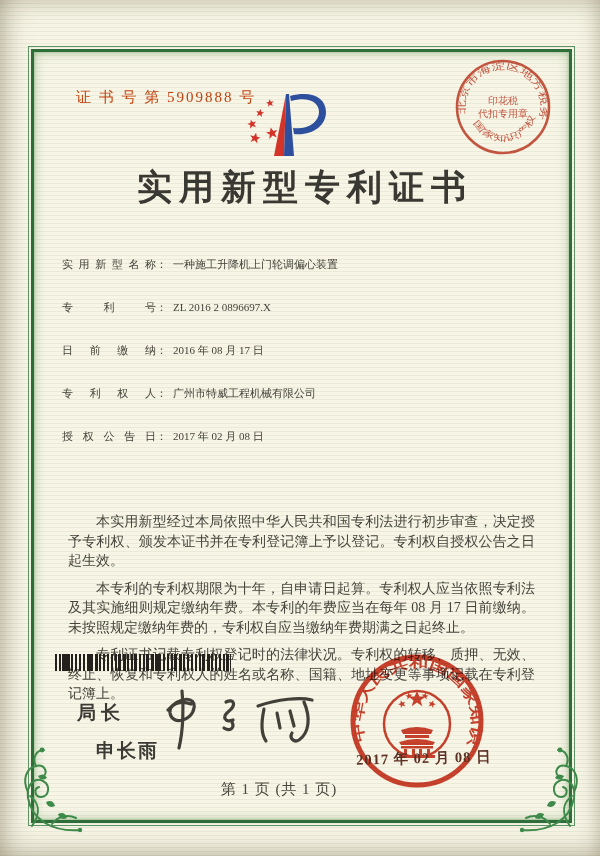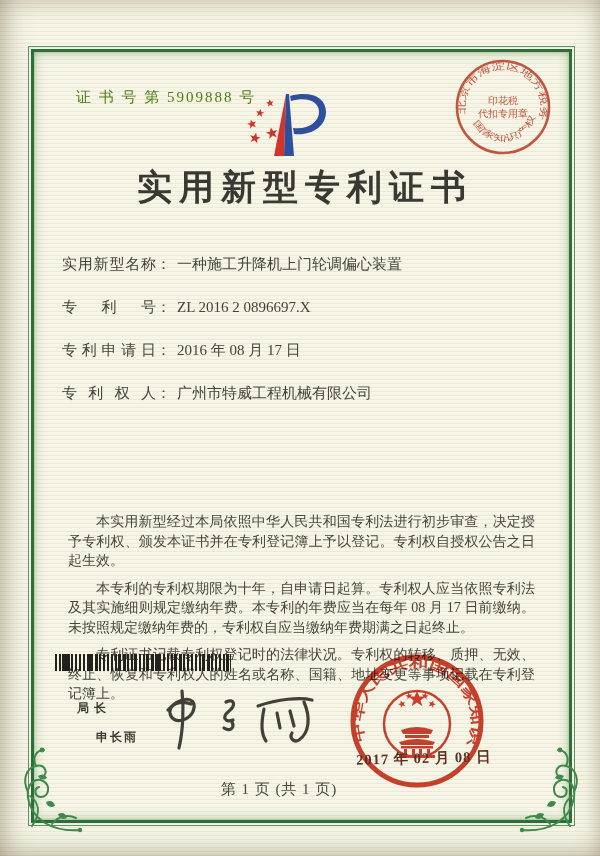--- a/index.html
+++ b/index.html
@@ -28,49 +28,49 @@
     position:absolute;left:28px;top:46px;width:545px;height:778px;
     border:1px solid #5d9465;z-index:1;
   }
   .frame-inner{
     position:absolute;inset:2px;
     border:3px solid #2e6e3a;
     box-shadow:inset 0 0 12px rgba(112,163,102,.55), inset 0 0 3px rgba(112,163,102,.65);
   }
   .cert-number{
     position:absolute;left:76px;top:88px;z-index:2;
-    font-size:15px;letter-spacing:2px;color:#4d7c0f;
+    font-size:15px;letter-spacing:2px;color:#c2410c;
   }
   .logo{position:absolute;left:240px;top:88px;width:96px;height:76px;z-index:2;}
   .title{
     position:absolute;left:5px;top:164px;width:600px;z-index:2;
     text-align:center;font-size:35px;font-weight:700;letter-spacing:7px;color:#3a3832;
   }
   .fields{position:absolute;left:62px;top:254px;width:480px;z-index:2;}
-  .field{height:43px;font-size:15px;color:#45423a;line-height:21px;white-space:nowrap;}
+  .field{height:43px;font-size:11px;color:#45423a;line-height:21px;white-space:nowrap;}
   .field .lbl{
     display:inline-block;width:94px;text-align:justify;text-align-last:justify;
   }
   .field .colon{margin-right:6px;}
   .paras{
     position:absolute;left:60px;top:504px;width:483px;z-index:2;
     font-size:14px;line-height:19.5px;color:#46443c;text-align:justify;
   }
   .paras p{margin:8px;text-indent:2em;}
   .barcode{
     position:absolute;left:55px;top:654px;width:176px;height:17px;z-index:2;
     background:
       repeating-linear-gradient(90deg,#24211d 0 2px,rgba(0,0,0,0) 2px 4px),
       repeating-linear-gradient(90deg,#24211d 0 1px,rgba(0,0,0,0) 1px 7px),
       repeating-linear-gradient(90deg,rgba(0,0,0,0) 0 10px,#24211d 10px 12px,rgba(0,0,0,0) 12px 23px);
   }
   .director{
     position:absolute;left:77px;top:700px;z-index:2;
     font-family:"Liberation Sans","DejaVu Sans",sans-serif;
-    font-size:12px;font-weight:600;color:#3c3a34;
+    font-size:19px;font-weight:600;color:#3c3a34;
   }
   .director .t{letter-spacing:5px;}
   .director .n{margin-top:12px;letter-spacing:2px;margin-left:19px;}
   .signature{position:absolute;left:158px;top:686px;width:168px;height:70px;z-index:2;}
   .footer{
     position:absolute;left:0;top:780px;width:558px;z-index:2;
     text-align:center;font-size:15px;color:#4a473e;letter-spacing:1px;
   }
   .seal{position:absolute;left:346px;top:650px;width:142px;height:142px;z-index:3;mix-blend-mode:multiply;opacity:.92;}
   .date-stamp{
@@ -117,24 +117,27 @@
   <div class="title">实用新型专利证书</div>
 
   <div class="fields">
     <div class="field">
       <span class="lbl">实用新型名称</span><span class="colon">：</span><span class="val">一种施工升降机上门轮调偏心装置</span>
     </div>
     <div class="field">
       <span class="lbl">专利号</span><span class="colon">：</span><span class="val">ZL 2016 2 0896697.X</span>
     </div>
     <div class="field">
-      <span class="lbl">专利申请日</span><span class="colon">：</span><span class="val">2016 年 08 月 17 日</span>
+      <span class="lbl">日前缴纳</span><span class="colon">：</span><span class="val">2016 年 08 月 17 日</span>
     </div>
     <div class="field">
       <span class="lbl">专利权人</span><span class="colon">：</span><span class="val">广州市特威工程机械有限公司</span>
+    </div>
+    <div class="field">
+      <span class="lbl">授权公告日</span><span class="colon">：</span><span class="val">2017 年 02 月 08 日</span>
     </div>
   </div>
 
   <div class="paras">
     <p>本实用新型经过本局依照中华人民共和国专利法进行初步审查，决定授予专利权、颁发本证书并在专利登记簿上予以登记。专利权自授权公告之日起生效。</p>
     <p>本专利的专利权期限为十年，自申请日起算。专利权人应当依照专利法及其实施细则规定缴纳年费。本专利的年费应当在每年 08 月 17 日前缴纳。未按照规定缴纳年费的，专利权自应当缴纳年费期满之日起终止。</p>
     <p>专利证书记载专利权登记时的法律状况。专利权的转移、质押、无效、终止、恢复和专利权人的姓名或名称、国籍、地址变更等事项记载在专利登记簿上。</p>
   </div>
 
   <div class="barcode"></div>

